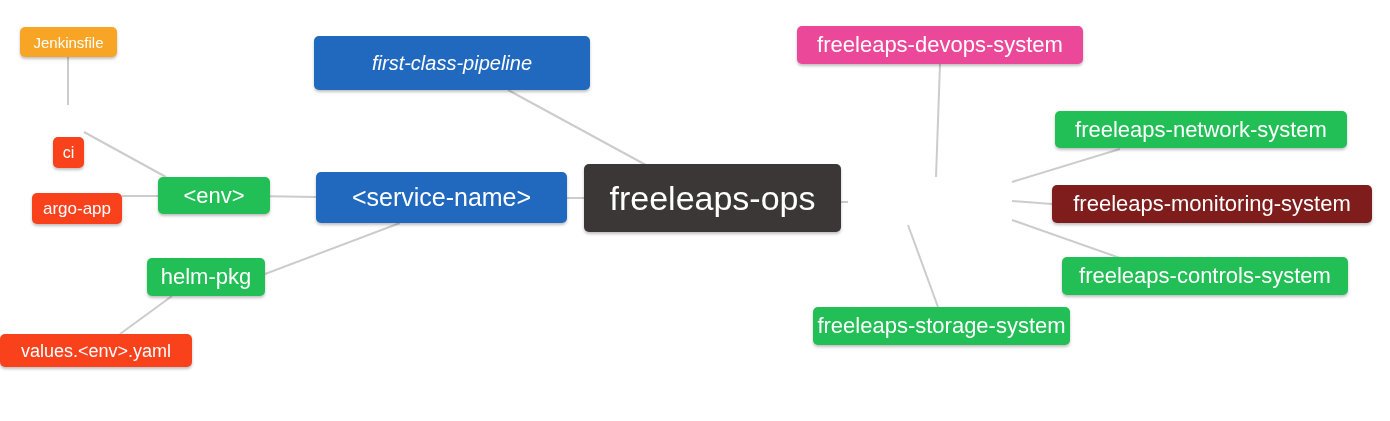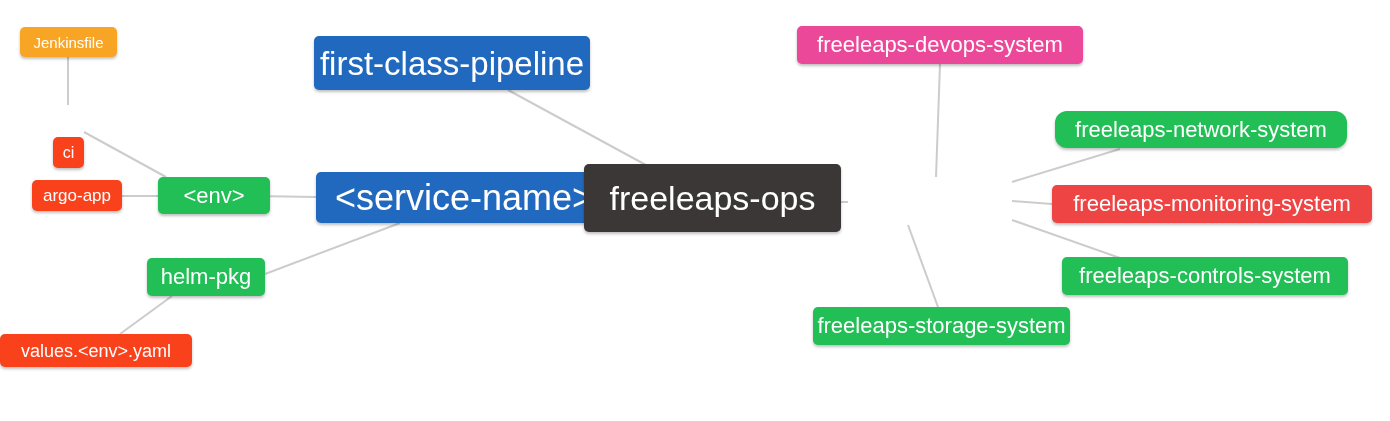--- a/index.html
+++ b/index.html
@@ -36,26 +36,26 @@
     user-select: none;
     line-height: 1;
   }
   
   #n-jenkinsfile        { left:20px;   top:27px;  width:97px;  height:30px; font-size:15px; }
   #n-ci                 { left:53px;   top:105px; width:31px;  height:31px; font-size:16px;margin-top:32px; }
   #n-argo-app           { left:32px;   top:180px; width:90px;  height:31px; font-size:17px; }
   #n-env                { left:158px;  top:177px; width:112px;  height:37px; font-size:22px; }
   #n-helm-pkg           { left:147px;  top:258px; width:118px; height:38px; font-size:22px; }
   #n-values-env-yaml    { left:0;    top:334px; width:192px; height:33px; font-size:18px; }
-  #n-first-class-pipeline { left:314px; top:36px; width:276px; height:54px; font-size:33px; }
-  #n-service-name       { left:316px;  top:172px; width:296px; height:51px; font-size:36px; }
+  #n-first-class-pipeline { left:314px; top:36px; width:276px; height:54px; font-size:20px;font-style:italic; }
+  #n-service-name       { left:316px;  top:172px; width:251px; height:51px; font-size:25px; }
   #n-freeleaps-ops      { left:584px;  top:164px; width:257px; height:68px; font-size:34px; }
   #n-manifests          { left:848px;  top:177px; width:164px; height:48px; font-size:28px; }
   #n-devops-system      { left:797px;  top:26px;  width:286px; height:38px; font-size:22px; }
-  #n-network-system     { left:1055px; top:111px; width:292px; height:37px; font-size:22px;border-radius:12px; }
+  #n-network-system     { left:1055px; top:111px; width:292px; height:37px; font-size:22px; }
   #n-monitoring-system  { left:1052px; top:185px; width:320px; height:38px; font-size:22px; }
   #n-controls-system    { left:1062px; top:257px; width:286px; height:38px; font-size:22px; }
   #n-storage-system     { left:813px;  top:307px; width:257px; height:38px; font-size:22px; }
 </style>
 </head>
 <body style="background-color: rgb(255, 255, 255);">
 
 <div class="canvas">
 
   <svg class="edges" viewBox="0 0 1390 421">
@@ -70,26 +70,26 @@
     <line x1="841" y1="202" x2="848" y2="202" stroke-width="2" stroke="#cccccc"></line>
     <line x1="940" y1="64" x2="936" y2="177" stroke-width="2" stroke="#cccccc"></line>
     <line x1="1012" y1="182" x2="1120" y2="149" stroke-width="2" stroke="#cccccc"></line>
     <line x1="1012" y1="201" x2="1052" y2="204" stroke-width="2" stroke="#cccccc"></line>
     <line x1="1012" y1="220" x2="1120" y2="258" stroke-width="2" stroke="#cccccc"></line>
     <line x1="908" y1="225" x2="938" y2="307" stroke-width="2" stroke="#cccccc"></line>
   </svg>
 
   <div class="node" id="n-jenkinsfile" style="background-color: rgb(248, 164, 36);">Jenkinsfile</div>
   <div class="node" id="n-ci" style="background-color: rgb(249, 65, 28);">ci</div>
-  <div class="node" id="n-argo-app" style="background-color: rgb(249, 65, 28);">argo-app</div>
+  <div class="node" id="n-argo-app" style="background-color: rgb(249, 65, 28); margin-top: 13px;">argo-app</div>
   <div class="node" id="n-env" style="background-color: rgb(33, 191, 85);">&lt;env&gt;</div>
   <div class="node" id="n-helm-pkg" style="background-color: rgb(33, 191, 85);">helm-pkg</div>
   <div class="node" id="n-values-env-yaml" style="background-color: rgb(249, 65, 28);">values.&lt;env&gt;.yaml</div>
   <div class="node" id="n-first-class-pipeline" style="background-color: rgb(33, 105, 190);">first-class-pipeline</div>
   <div class="node" id="n-service-name" style="background-color: rgb(33, 105, 190);">&lt;service-name&gt;</div>
   <div class="node" id="n-freeleaps-ops" style="background-color: rgb(58, 55, 54);">freeleaps-ops</div>
   <div class="node" id="n-devops-system" style="background-color: #ec4899;">freeleaps-devops-system</div>
   <div class="node" id="n-network-system" style="background-color: rgb(33, 191, 85);">freeleaps-network-system</div>
-  <div class="node" id="n-monitoring-system" style="background-color: #ef4444;">freeleaps-monitoring-system</div>
+  <div class="node" id="n-monitoring-system" style="background-color: #7f1d1d;">freeleaps-monitoring-system</div>
   <div class="node" id="n-controls-system" style="background-color: rgb(33, 191, 85);">freeleaps-controls-system</div>
   <div class="node" id="n-storage-system" style="background-color: rgb(33, 191, 85);">freeleaps-storage-system</div>
 
 </div>
 
 </body></html>

